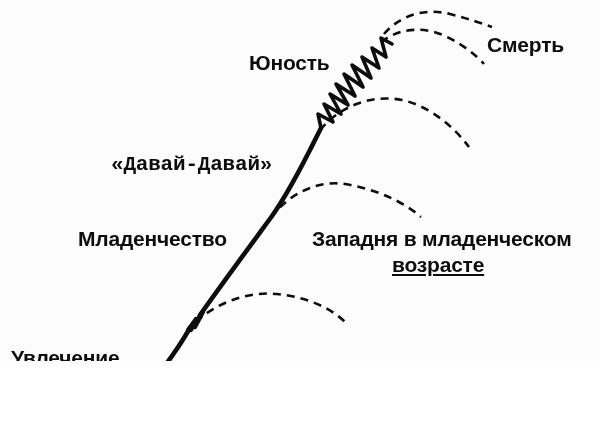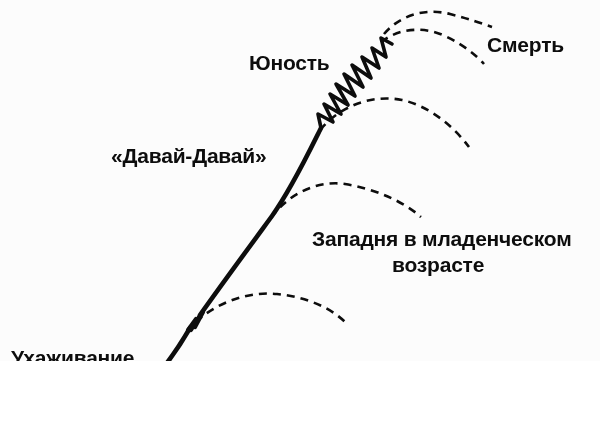--- a/index.html
+++ b/index.html
@@ -66,24 +66,25 @@
 
     <path d="M 271 218 C 288 194, 317 180, 345 184 C 376 189, 404 202, 421 217" fill="none" stroke="#0d0d0d" stroke-width="2.6" stroke-linecap="butt" stroke-dasharray="8 6"></path>
 
     <path d="M 196 322 C 216 303, 248 291, 277 294 C 308 297, 333 309, 347 324" fill="none" stroke="#0d0d0d" stroke-width="2.6" stroke-linecap="butt" stroke-dasharray="8 6"></path>
   </svg>
 
   <div class="label" style="left:249px; top:51px;">Юность</div>
 
   <div class="label" style="left:487px; top:33px;">Смерть</div>
 
-  <div class="label" style="left:111px; top:144px;">«Давай-Давай»</div>
+  <div class="label" style="left:111px; top:153px;font-family:Liberation Mono, monospace;">«Давай-Давай»</div>
 
 
+  <div class="label" style="left:78px; top:227px;">Младенчество</div>
 
   <div class="label" style="left:312px; top:227px;">Западня в младенческом</div>
 
-  <div class="label" style="left:392px; top:253px;">возрасте</div>
+  <div class="label" style="left:392px; top:253px;text-decoration:underline;">возрасте</div>
 
-  <div class="label" style="left:11px; top:346px;">Ухаживание</div>
+  <div class="label" style="left:11px; top:346px;">Увлечение</div>
 
 
 </div>
 
 </body></html>

